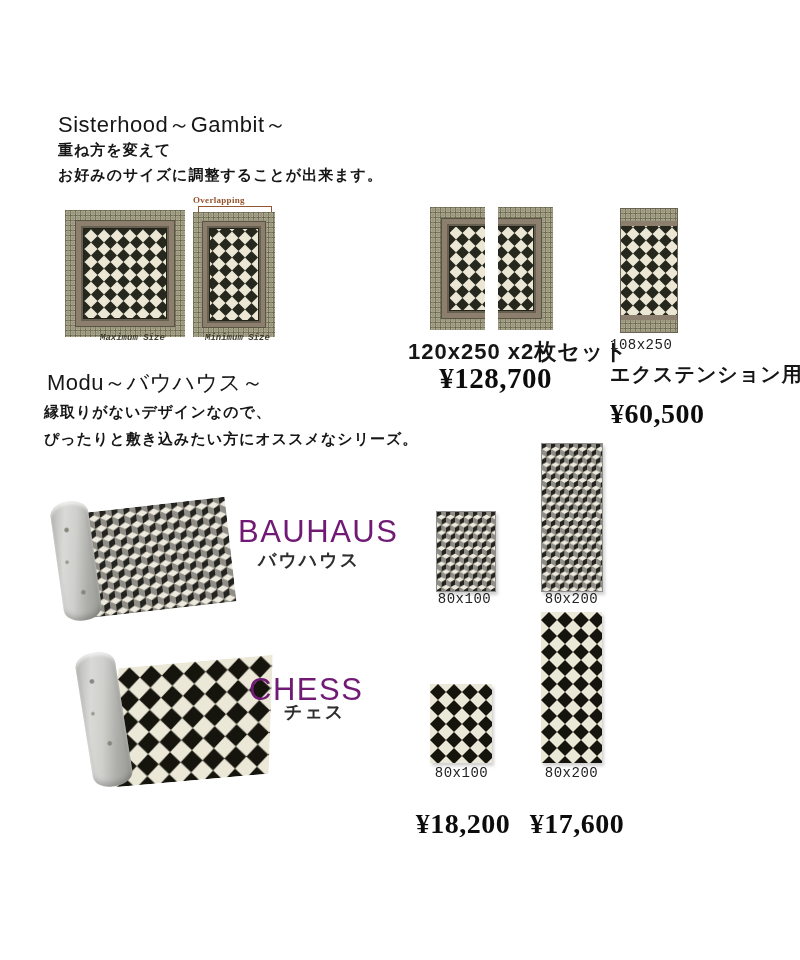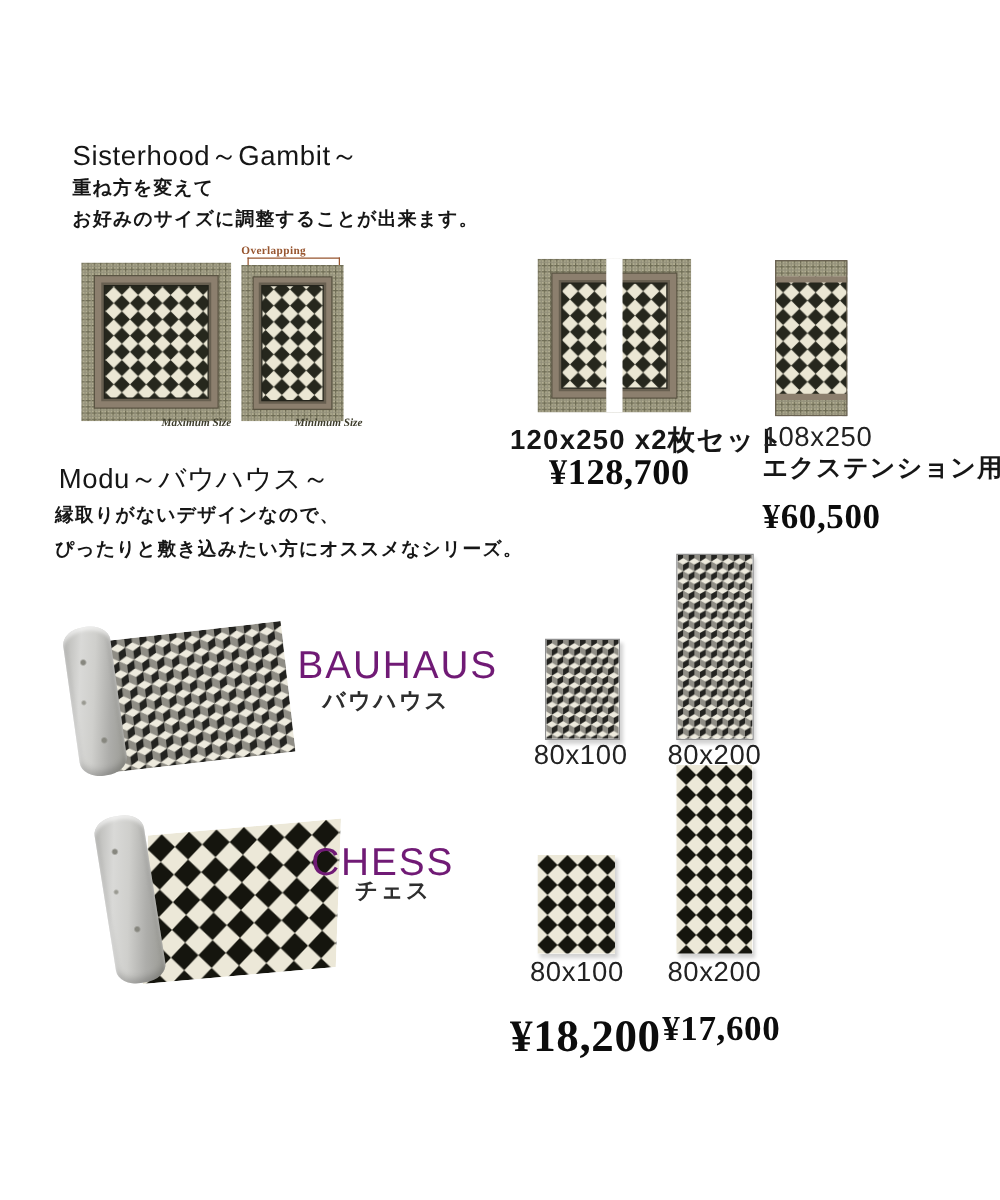--- a/index.html
+++ b/index.html
@@ -5,30 +5,30 @@
   html,body{margin:0;padding:0;}
   body{
     width:800px;height:960px;position:relative;background:#ffffff;
     font-family:"Liberation Sans","DejaVu Sans",sans-serif;color:#1c1c1c;
     overflow:hidden;
   }
   .abs{position:absolute;}
   .jp{font-weight:600;letter-spacing:1px;}
   .section-title{font-size:22px;font-weight:500;letter-spacing:0.5px;color:#161616;}
   .desc{font-size:15px;color:#161616;white-space:nowrap;}
-  .size-label{font-size:22px;color:#222;text-align:center;letter-spacing:0.5px;}
+  .size-label{font-size:14px;color:#222;text-align:center;letter-spacing:0.5px;font-family:Liberation Mono, monospace;}
   .price{
     font-family:"Liberation Serif","DejaVu Serif",serif;
     font-weight:700;font-size:29px;color:#0c0c0c;text-align:center;letter-spacing:0.5px;
   }
   .series-name{font-size:31px;color:#701a75;letter-spacing:1.5px;font-weight:400;}
   .series-name-ja{font-size:18px;color:#2e2e2e;font-weight:600;letter-spacing:2px;}
   .ital-label{
-    font-family:Liberation Serif, serif;
-    font-style:italic;font-weight:700;font-size:9px;color:#3e3d2c;text-align:right;
+    font-family:Liberation Mono, monospace;
+    font-style:italic;font-weight:700;font-size:9px;color:#3e3d2c;text-align:left;
   }
   .overlap-label{
     font-family:"Liberation Serif","DejaVu Serif",serif;
     font-weight:700;font-size:9px;color:#97552f;text-align:left;letter-spacing:0.3px;
   }
   .overlap-bracket{
     border-left:1px solid #97552f;border-right:1px solid #97552f;border-top:1px solid #97552f;
     height:5px;
   }
   .thumb{box-shadow:2px 3px 3px rgba(0,0,0,0.18);line-height:0;}
@@ -197,14 +197,14 @@
     </svg>
 </div>
 <div class="abs size-label" style="left:414px;top:765px;width:95px;">80x100</div>
 <div class="abs thumb" style="left:541px;top:612px;">
   <svg width="61" height="151" xmlns="http://www.w3.org/2000/svg">
       <rect width="61" height="151" fill="url(#p-chess)"></rect>
     </svg>
 </div>
 <div class="abs size-label" style="left:524px;top:765px;width:95px;">80x200</div>
 
-<div class="abs price" style="left:408px;top:808px;width:110px;font-size:36px;">¥18,200</div>
+<div class="abs price" style="left:408px;top:808px;width:110px;font-size:28px;">¥18,200</div>
 <div class="abs price" style="left:522px;top:808px;width:110px;font-size:28px;">¥17,600</div>
 
 </body></html>

